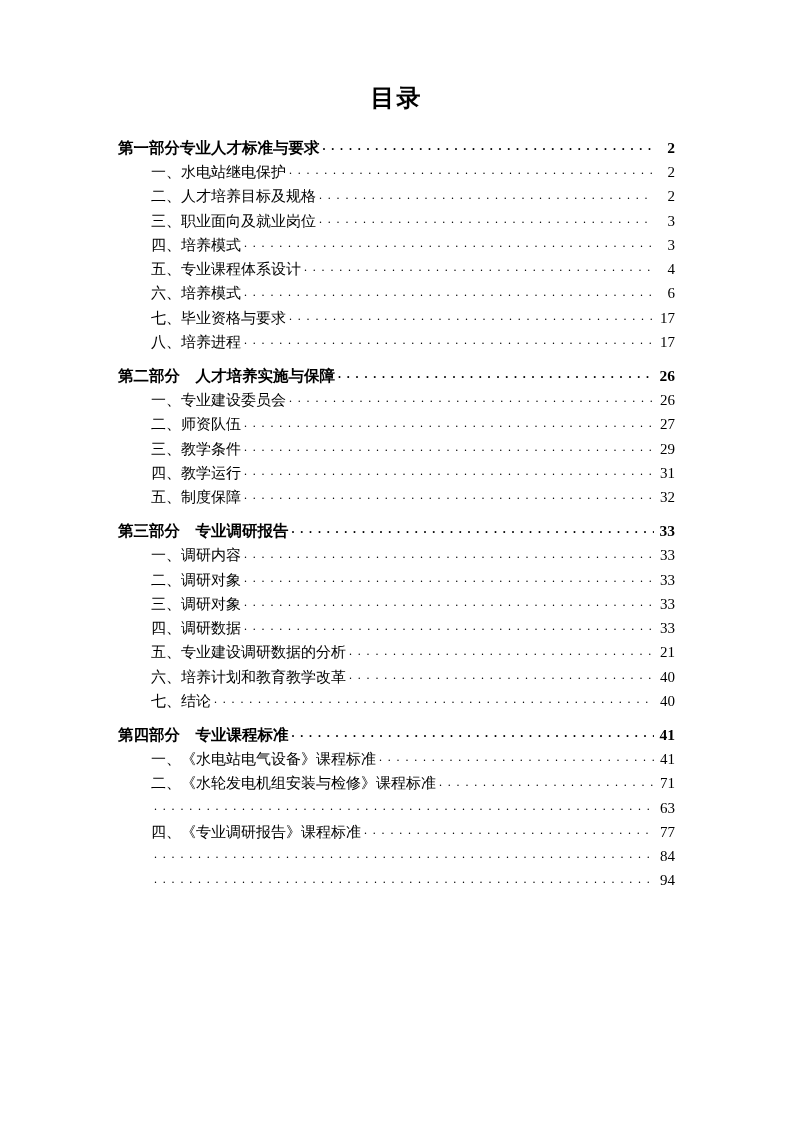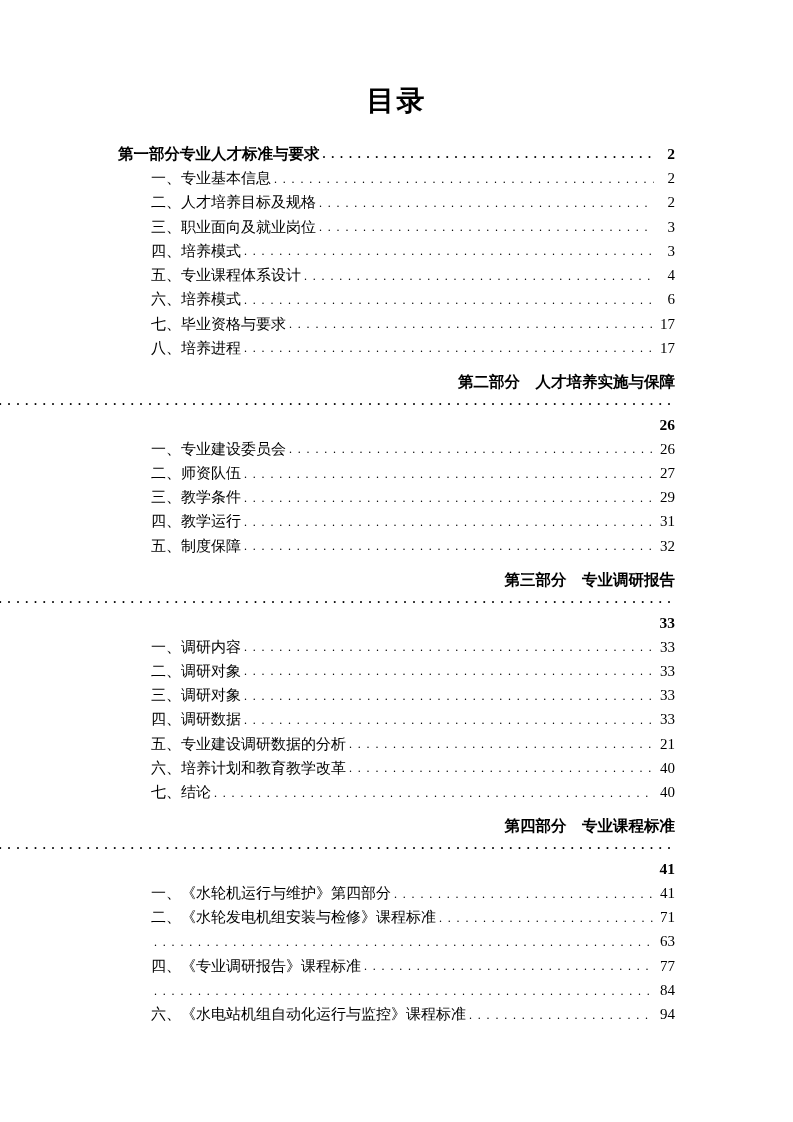--- a/index.html
+++ b/index.html
@@ -17,32 +17,32 @@
   }
   .page {
     width: 793px;
     height: 1122px;
     box-sizing: border-box;
     padding: 70px 118px 40px 118px;
     position: relative;
   }
   .doc-title {
     text-align: center;
-    font-size: 28px;
+    font-size: 24px;
     font-weight: bold;
     letter-spacing: 2px;
     margin: 12px 0 22px 0;
     font-family: "Liberation Serif", "DejaVu Serif", serif;
   }
   .toc {
     margin-top: 6px;
   }
   .toc-entry {
     display: flex;
-    align-items: flex-end;
+    align-items: center;
     width: 100%;
     box-sizing: border-box;
     line-height: 1.55;
     white-space: nowrap;
   }
   .toc-entry .label {
     flex: 0 0 auto;
     font-family: "Liberation Serif", "DejaVu Serif", serif;
   }
   .toc-entry .dots {
@@ -73,35 +73,35 @@
   }
   .lvl1 .page-num { font-weight: bold; }
 
   
   .lvl2 {
     font-size: 15px;
     padding-left: 33px;
     margin-top: 1px;
     margin-bottom: 1px;
   }
-  .gap-top { margin-top: 10px; flex-direction: column; }
+  .gap-top { margin-top: 10px; }
 </style>
 </head>
 <body>
 
 <div class="page">
   <div class="doc-title">目录</div>
   <div class="toc" id="toc-list">
       <div class="toc-entry lvl1">
         <span class="label">第一部分专业人才标准与要求</span>
         <span class="dots">. . . . . . . . . . . . . . . . . . . . . . . . . . . . . . . . . . . . . . . . . . . . . . . . . . . . . . . . . . . . . . . . . . . . . . . . . . . . . . . . . . . . . . . . . . . . . . . . . . . . . . . . . . . . . . . . . . . . . . . </span>
         <span class="page-num">2</span>
       </div>
       <div class="toc-entry lvl2">
-        <span class="label">一、专业基本信息</span>
+        <span class="label">一、水电站继电保护</span>
         <span class="dots">. . . . . . . . . . . . . . . . . . . . . . . . . . . . . . . . . . . . . . . . . . . . . . . . . . . . . . . . . . . . . . . . . . . . . . . . . . . . . . . . . . . . . . . . . . . . . . . . . . . . . . . . . . . . . . . . . . . . . . . </span>
         <span class="page-num">2</span>
       </div>
       <div class="toc-entry lvl2">
         <span class="label">二、人才培养目标及规格</span>
         <span class="dots">. . . . . . . . . . . . . . . . . . . . . . . . . . . . . . . . . . . . . . . . . . . . . . . . . . . . . . . . . . . . . . . . . . . . . . . . . . . . . . . . . . . . . . . . . . . . . . . . . . . . . . . . . . . . . . . . . . . . . . . </span>
         <span class="page-num">2</span>
       </div>
       <div class="toc-entry lvl2">
         <span class="label">三、职业面向及就业岗位</span>
@@ -202,21 +202,21 @@
         <span class="label">七、结论</span>
         <span class="dots">. . . . . . . . . . . . . . . . . . . . . . . . . . . . . . . . . . . . . . . . . . . . . . . . . . . . . . . . . . . . . . . . . . . . . . . . . . . . . . . . . . . . . . . . . . . . . . . . . . . . . . . . . . . . . . . . . . . . . . . </span>
         <span class="page-num">40</span>
       </div>
       <div class="toc-entry lvl1 gap-top">
         <span class="label">第四部分　专业课程标准</span>
         <span class="dots">. . . . . . . . . . . . . . . . . . . . . . . . . . . . . . . . . . . . . . . . . . . . . . . . . . . . . . . . . . . . . . . . . . . . . . . . . . . . . . . . . . . . . . . . . . . . . . . . . . . . . . . . . . . . . . . . . . . . . . . </span>
         <span class="page-num">41</span>
       </div>
       <div class="toc-entry lvl2">
-        <span class="label">一、《水轮机运行与维护》第四部分</span>
+        <span class="label">一、《水电站电气设备》课程标准</span>
         <span class="dots">. . . . . . . . . . . . . . . . . . . . . . . . . . . . . . . . . . . . . . . . . . . . . . . . . . . . . . . . . . . . . . . . . . . . . . . . . . . . . . . . . . . . . . . . . . . . . . . . . . . . . . . . . . . . . . . . . . . . . . . </span>
         <span class="page-num">41</span>
       </div>
       <div class="toc-entry lvl2">
         <span class="label">二、《水轮发电机组安装与检修》课程标准</span>
         <span class="dots">. . . . . . . . . . . . . . . . . . . . . . . . . . . . . . . . . . . . . . . . . . . . . . . . . . . . . . . . . . . . . . . . . . . . . . . . . . . . . . . . . . . . . . . . . . . . . . . . . . . . . . . . . . . . . . . . . . . . . . . </span>
         <span class="page-num">71</span>
       </div>
       <div class="toc-entry lvl2">
         <span class="dots">. . . . . . . . . . . . . . . . . . . . . . . . . . . . . . . . . . . . . . . . . . . . . . . . . . . . . . . . . . . . . . . . . . . . . . . . . . . . . . . . . . . . . . . . . . . . . . . . . . . . . . . . . . . . . . . . . . . . . . . </span>
@@ -225,18 +225,17 @@
       <div class="toc-entry lvl2">
         <span class="label">四、《专业调研报告》课程标准</span>
         <span class="dots">. . . . . . . . . . . . . . . . . . . . . . . . . . . . . . . . . . . . . . . . . . . . . . . . . . . . . . . . . . . . . . . . . . . . . . . . . . . . . . . . . . . . . . . . . . . . . . . . . . . . . . . . . . . . . . . . . . . . . . . </span>
         <span class="page-num">77</span>
       </div>
       <div class="toc-entry lvl2">
         <span class="dots">. . . . . . . . . . . . . . . . . . . . . . . . . . . . . . . . . . . . . . . . . . . . . . . . . . . . . . . . . . . . . . . . . . . . . . . . . . . . . . . . . . . . . . . . . . . . . . . . . . . . . . . . . . . . . . . . . . . . . . . </span>
         <span class="page-num">84</span>
       </div>
       <div class="toc-entry lvl2">
-        <span class="label">六、《水电站机组自动化运行与监控》课程标准</span>
         <span class="dots">. . . . . . . . . . . . . . . . . . . . . . . . . . . . . . . . . . . . . . . . . . . . . . . . . . . . . . . . . . . . . . . . . . . . . . . . . . . . . . . . . . . . . . . . . . . . . . . . . . . . . . . . . . . . . . . . . . . . . . . </span>
         <span class="page-num">94</span>
       </div>
     </div>
 </div>
 
 </body></html>

